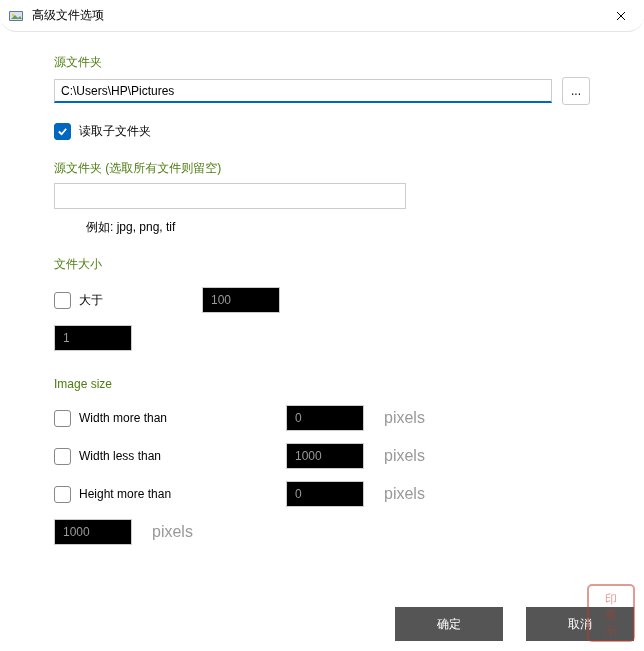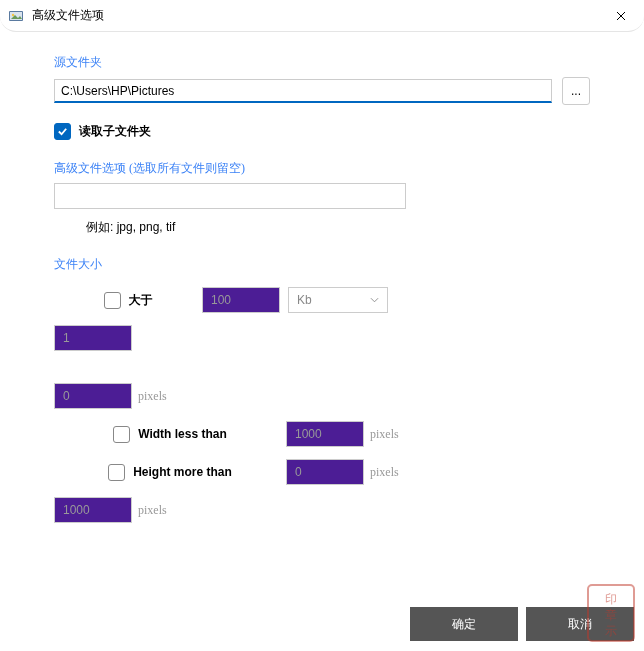--- a/index.html
+++ b/index.html
@@ -32,25 +32,24 @@
     .titlebar .close {
       margin-left: auto;
       width: 46px; height: 32px;
       display: flex; align-items: center; justify-content: center;
       cursor: pointer;
     }
     .content {
       padding: 22px 54px 0 54px;
     }
     .label {
-      color: #3b82f6;
+      color: #4d7c0f;
       font-size: 12px;
       margin-bottom: 6px;
       display: block;
-      font-family: Liberation Serif, serif;
     }
     .row-path {
       display: flex;
       gap: 10px;
       align-items: center;
       margin-bottom: 18px;
     }
     .path-input {
       flex: 1;
       height: 24px;
@@ -89,21 +88,20 @@
     }
     .checkbox.checked {
       background: #0067c0;
       border-color: #0067c0;
     }
     .checkbox.checked svg { display: block; }
     .checkbox svg { display: none; }
     .check-label {
       font-size: 12px;
       color: #000;
-      font-weight: bold;
     }
     .section-gap { margin-top: 20px; }
     .ext-input {
       width: 352px;
       height: 26px;
       border: 1px solid #ccc;
       padding: 2px 6px;
       font-size: 12px;
       outline: none;
       margin-bottom: 10px;
@@ -114,58 +112,57 @@
       margin-left: 32px;
     }
     .size-grid {
       margin-top: 8px;
     }
     .size-row {
       display: flex;
       align-items: center;
       height: 38px;
     }
-    .size-row .check-row { margin-bottom: 0; width: 148px; justify-content: center; }
+    .size-row .check-row { margin-bottom: 0; width: 148px; }
     .num-input {
       width: 78px;
       height: 26px;
       border: 1px solid #ccc;
       padding: 2px 8px;
       font-size: 12px;
       color: #999;
       outline: none;
-      background: #4c1d95;
+      background: #000000;
     }
     .unit-select {
       width: 100px;
       height: 26px;
       border: 1px solid #ccc;
       background: #fff;
       display: flex;
       align-items: center;
       justify-content: space-between;
       padding: 0 8px;
       margin-left: 8px;
       color: #888;
       font-size: 12px;
       cursor: pointer;
     }
     .unit-suffix {
-      margin-left: 6px;
+      margin-left: 20px;
       color: #999;
-      font-size: 12px;
-      font-family: Liberation Serif, serif;
+      font-size: 16px;
     }
     .img-size-row .check-row { width: 232px; }
     .footer {
       position: absolute;
       bottom: 10px;
       right: 10px;
       display: flex;
-      gap: 8px;
+      gap: 23px;
     }
     .footer button {
       width: 108px;
       height: 34px;
       background: #555;
       color: #fff;
       border: none;
       font-size: 12px;
       cursor: pointer;
     }
@@ -210,52 +207,51 @@
   <div class="check-row">
     <span class="checkbox checked">
       <svg width="11" height="11" viewBox="0 0 12 12">
           <path d="M2 6 L5 9 L10 3" stroke="#fff" stroke-width="2" fill="none"></path>
         </svg>
     </span>
     <span class="check-label">读取子文件夹</span>
   </div>
 
   <div class="section-gap">
-    <span class="label">高级文件选项 (选取所有文件则留空)</span>
+    <span class="label">源文件夹 (选取所有文件则留空)</span>
     <input class="ext-input" value="" style="">
     <div class="hint">例如: jpg, png, tif</div>
   </div>
 
   <div class="section-gap">
     <span class="label">文件大小</span>
     <div class="size-grid">
       <div class="size-row">
         <div class="check-row">
           <span class="checkbox">
             
           </span>
           <span class="check-label">大于</span>
         </div>
         <input class="num-input" value="100" style="">
-        <div class="unit-select">
-          <span>Kb</span>
-          <svg width="9" height="6" viewBox="0 0 10 6">
-              <path d="M1 1 L5 5 L9 1" stroke="#888" stroke-width="1" fill="none"></path>
-            </svg>
-        </div>
       </div>
       <div class="size-row">
         <input class="num-input" value="1" style="">
       </div>
     </div>
   </div>
 
   <div class="section-gap">
+    <span class="label">Image size</span>
     <div class="size-grid">
       <div class="size-row img-size-row">
+        <div class="check-row">
+          <span class="checkbox"></span>
+          <span class="check-label">Width more than</span>
+        </div>
         <input class="num-input" value="0" style="">
         <span class="unit-suffix">pixels</span>
       </div>
       <div class="size-row img-size-row">
         <div class="check-row">
           <span class="checkbox"></span>
           <span class="check-label">Width less than</span>
         </div>
         <input class="num-input" value="1000" style="">
         <span class="unit-suffix">pixels</span>

